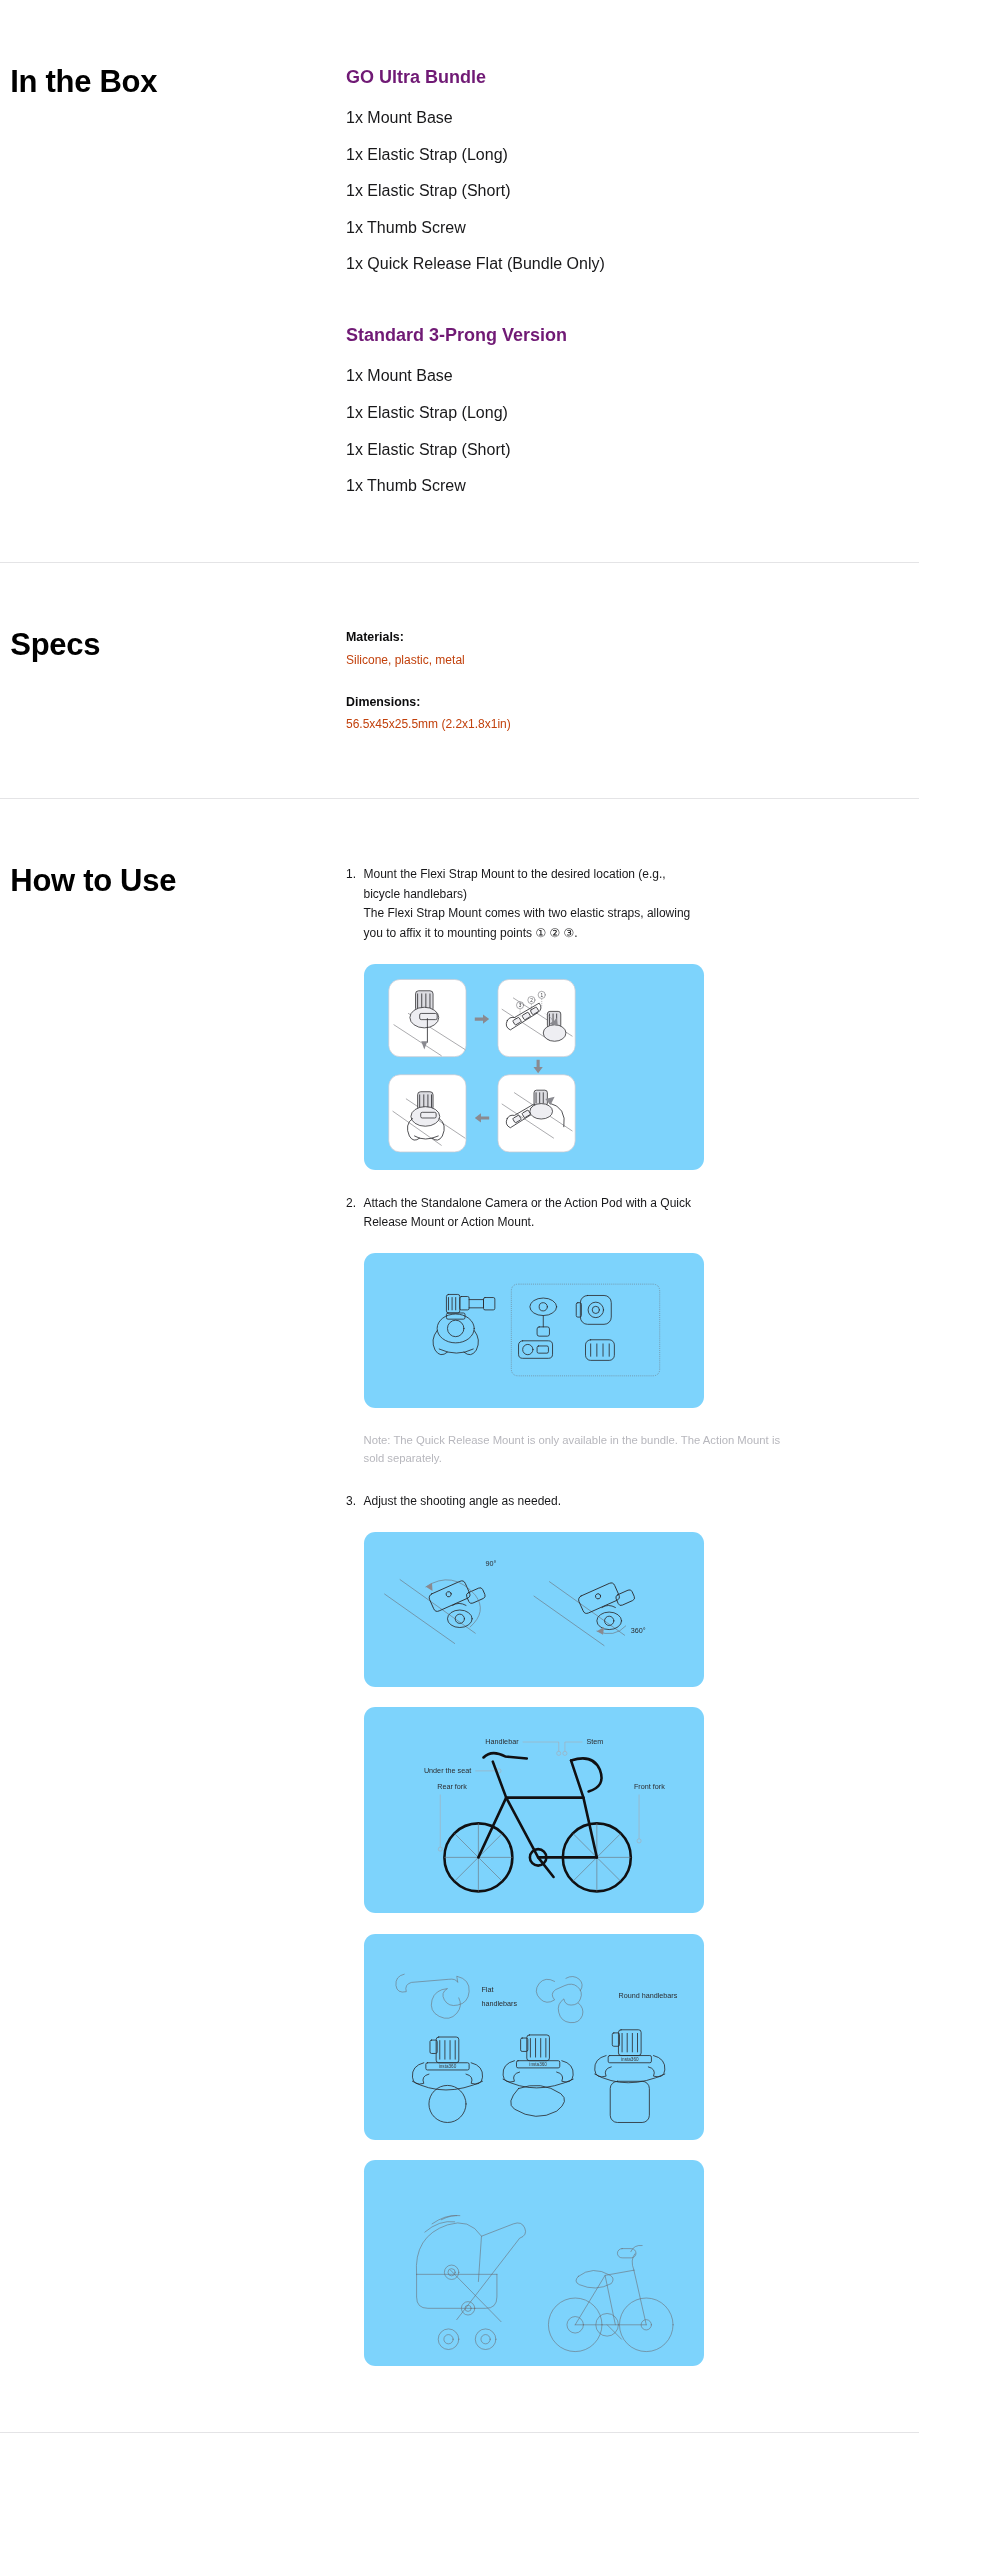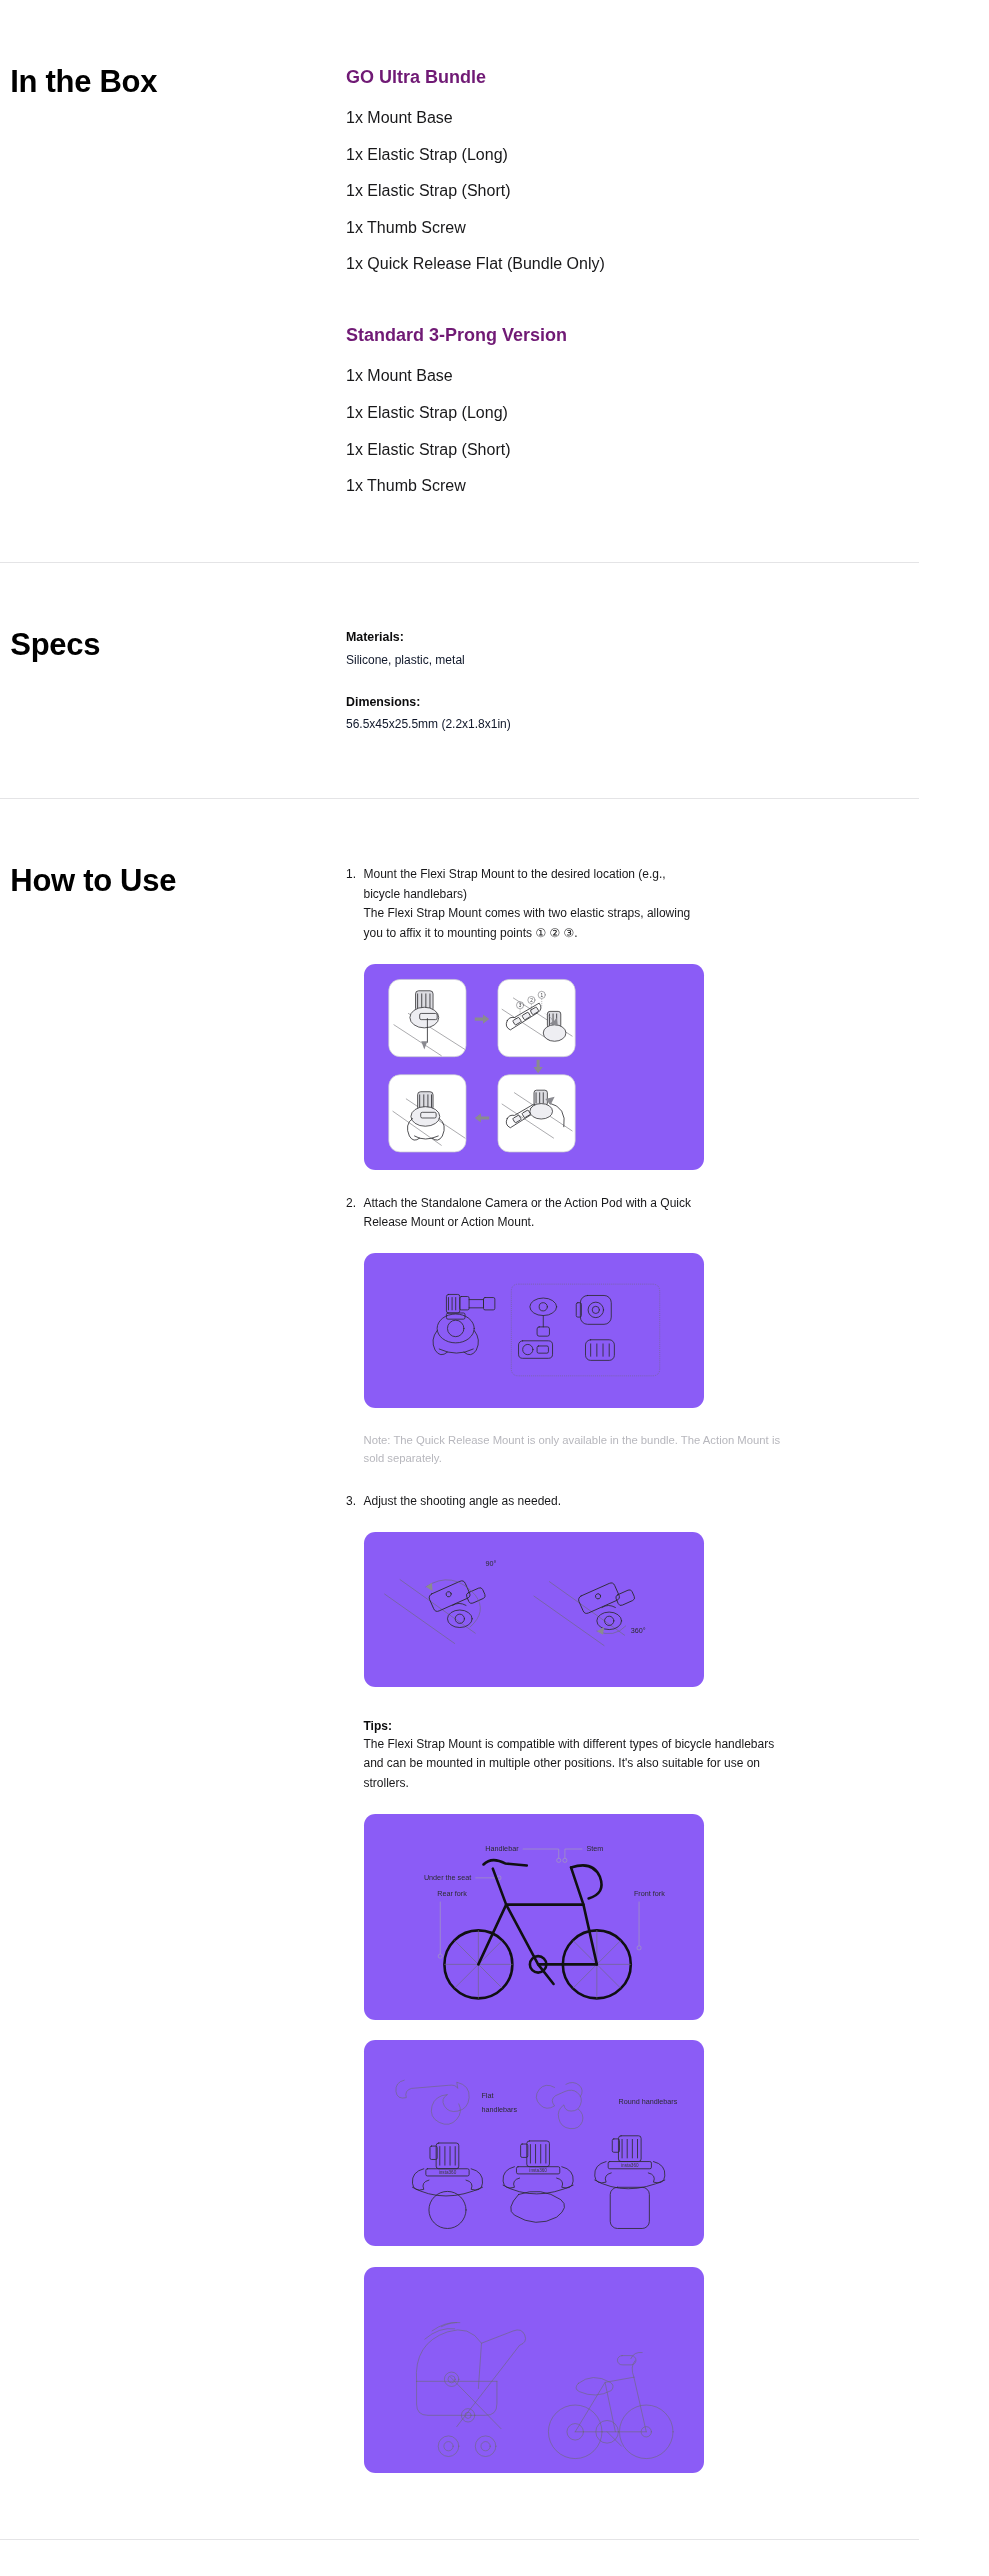--- a/index.html
+++ b/index.html
@@ -69,21 +69,21 @@
   .spec-label {
     font-size: 12.4px;
     font-weight: 700;
     line-height: 1.3;
     margin-bottom: 6.2px;
     color: #0b0b0c;
   }
   .spec-value {
     font-size: 12px;
     line-height: 1.35;
-    color: #0f172a;
+    color: #c2410c;
   }
 
   
   .step {
     display: flex;
     font-size: 12px;
     line-height: 1.62;
     color: #18181a;
   }
   .step-num {
@@ -115,21 +115,21 @@
     font-size: 12px;
     line-height: 1.62;
     color: #18181a;
   }
 
   
   .fig {
     margin-top: 20.6px;
     margin-left: 17.5px;
     width: 340px;
-    background: #8b5cf6;
+    background: #7dd3fc;
     border-radius: 11.3px;
     overflow: hidden;
   }
   .fig.tall { height: 206px; }
   .fig.med { height: 155px; }
   .fig svg { display: block; width: 100%; height: 100%; }
 
   .ln { fill: none; stroke: #2b2b2e; stroke-width: 1.6; stroke-linecap: round; stroke-linejoin: round; }
   .ln-thin { fill: none; stroke: #6b6b70; stroke-width: 1.1; stroke-linecap: round; stroke-linejoin: round; }
   .ln-lead { fill: none; stroke: #a9a9b0; stroke-width: 1.1; }
@@ -382,24 +382,20 @@
                 <circle class="ln" cx="476" cy="172" r="9"></circle>
                 <path class="ln" d="M462 146 q12 -8 26 0"></path>
                 <path class="ln-thin" d="M452 192 q34 14 56 -10"></path>
                 <path class="arrow" d="M452 192 l14 -8 l-2 15 z"></path>
                 <text class="figtext figtext-lg" x="518" y="196">360°</text>
               </g>
             </svg>
           </div>
         </div>
 
-        <div class="tips">
-          <div class="tips-label">Tips:</div>
-          <div class="tips-text">The Flexi Strap Mount is compatible with different types of bicycle handlebars and can be mounted in multiple other positions. It's also suitable for use on strollers.</div>
-        </div>
 
         <div class="fig tall">
           <svg viewBox="0 0 660 400" preserveAspectRatio="xMidYMid meet">
 
             <text class="figtext figtext-lg" x="300" y="72" text-anchor="end">Handlebar</text>
             <path class="ln-lead" d="M308 68 H 378 V 86"></path>
             <circle class="ln-lead" cx="378" cy="90" r="4" fill="#fff"></circle>
 
             <text class="figtext figtext-lg" x="432" y="72">Stem</text>
             <path class="ln-lead" d="M424 68 H 390 V 86"></path>

